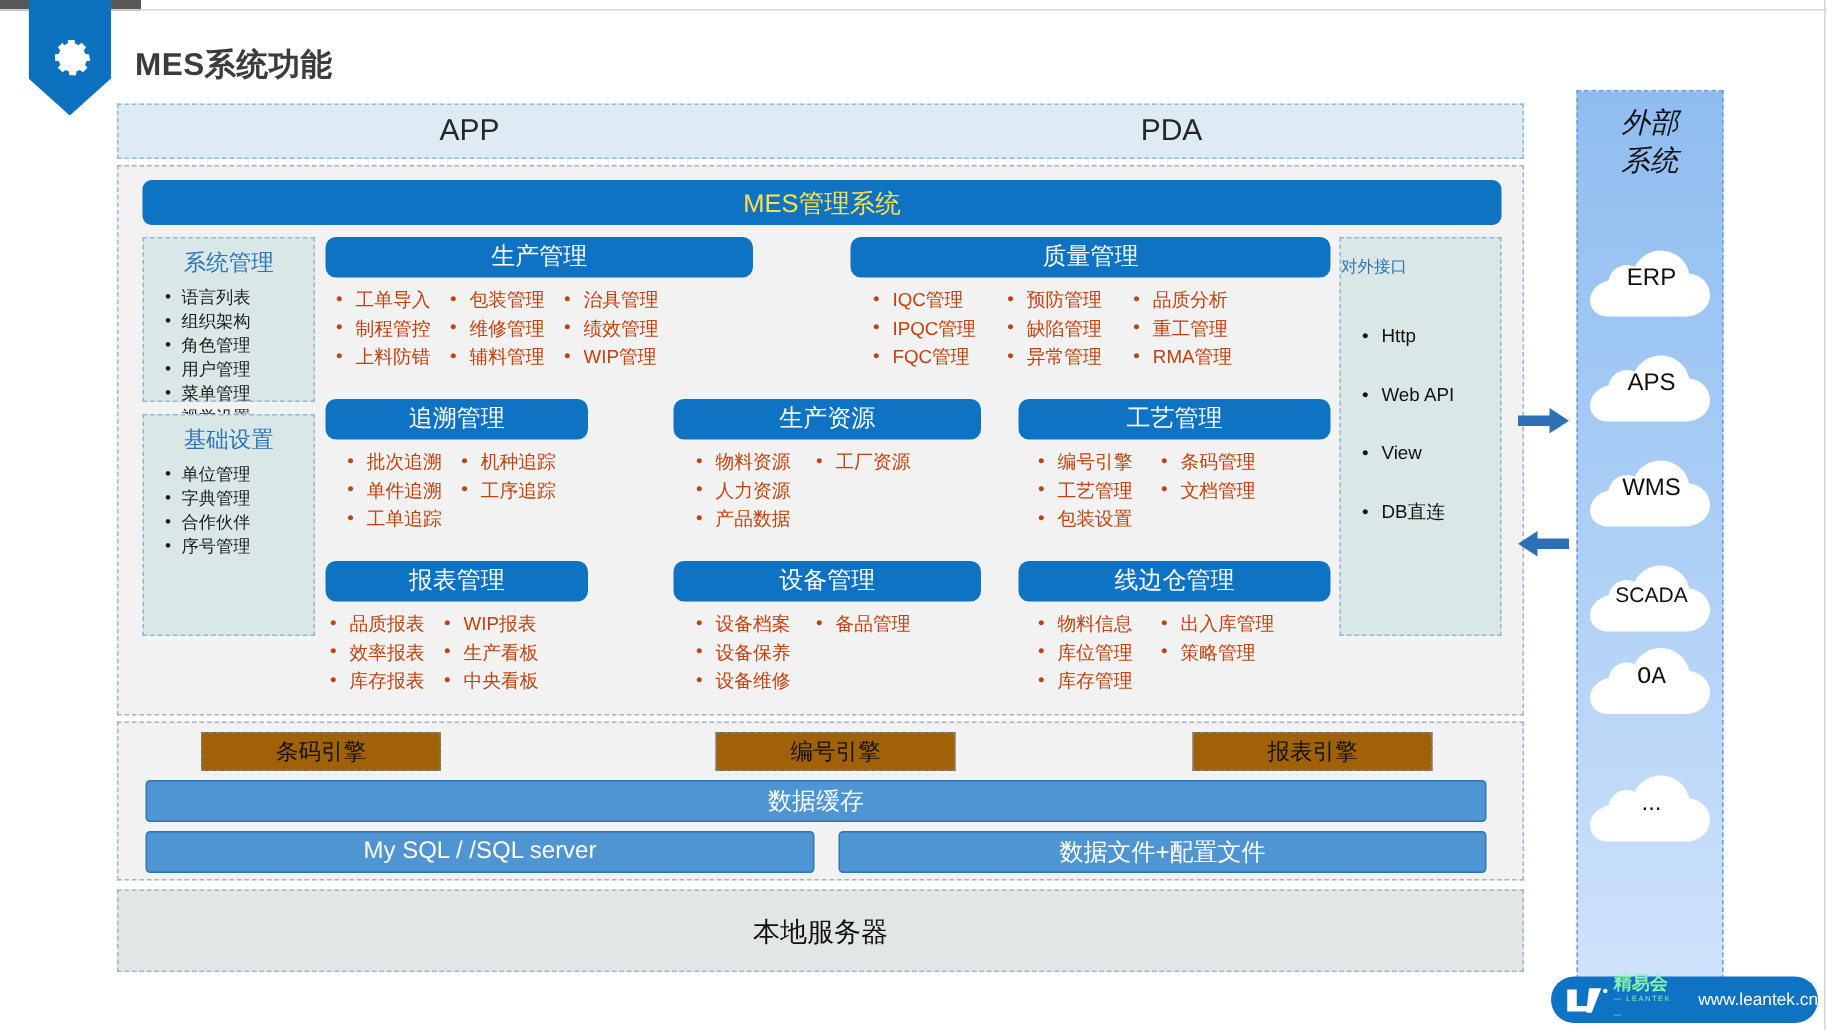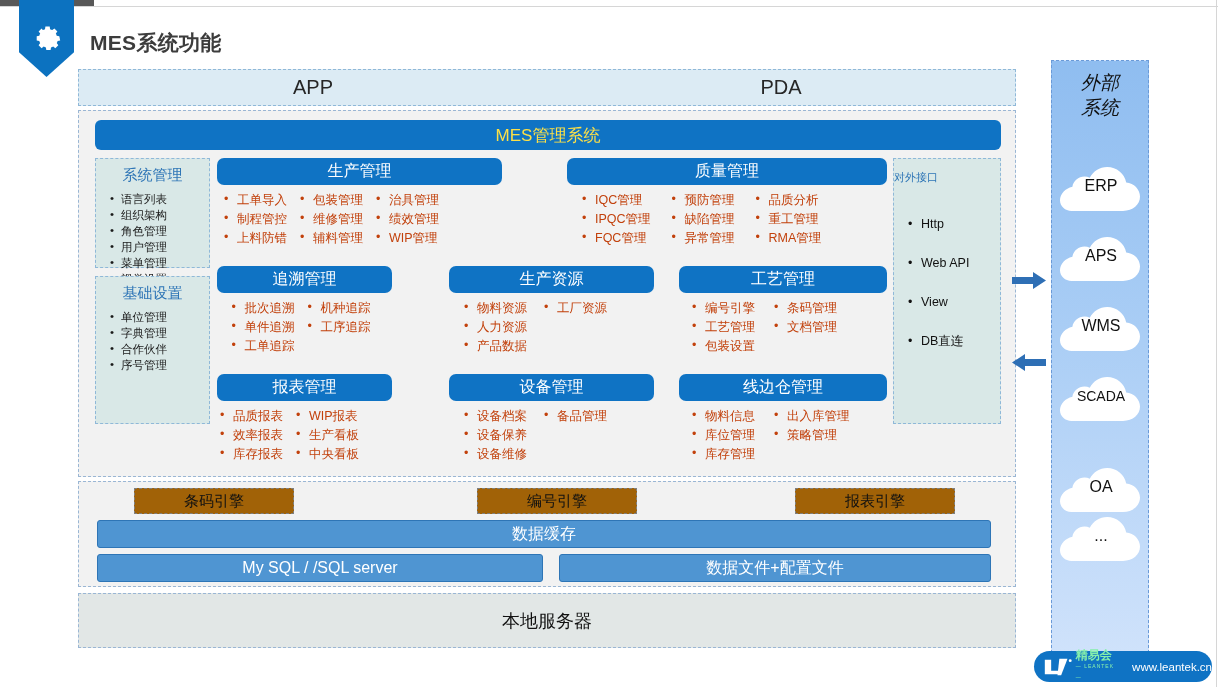--- a/index.html
+++ b/index.html
@@ -422,21 +422,21 @@
     <div class="cloud-label">WMS</div>
   </div>
 
   <div class="cloud" style="top:309px;">
     <svg viewBox="0 0 84 52" style="position:absolute;left:0;top:0;">
       <path fill="#ffffff" d="M23 51h41c10 0 17-6.4 17-14.4 0-7.4-6-13.5-13.8-14.2C65.6 13.8 57.7 7 48.2 7c-7.6 0-14.2 4.4-17.4 10.8-1.6-.8-3.4-1.2-5.3-1.2-6.1 0-11.2 4.4-12.1 10.2C6.2 28.5 1 34 1 40.3 1 46.3 6.1 51 12.6 51z"></path>
     </svg>
     <div class="cloud-label" style="font-size:14px;">SCADA</div>
   </div>
 
-  <div class="cloud" style="top:400px;">
+  <div class="cloud" style="top:364px;font-family:Liberation Mono, monospace;">
     <svg viewBox="0 0 84 52" style="position:absolute;left:0;top:0;">
       <path fill="#ffffff" d="M23 51h41c10 0 17-6.4 17-14.4 0-7.4-6-13.5-13.8-14.2C65.6 13.8 57.7 7 48.2 7c-7.6 0-14.2 4.4-17.4 10.8-1.6-.8-3.4-1.2-5.3-1.2-6.1 0-11.2 4.4-12.1 10.2C6.2 28.5 1 34 1 40.3 1 46.3 6.1 51 12.6 51z"></path>
     </svg>
     <div class="cloud-label">OA</div>
   </div>
 
   <div class="cloud" style="top:449px;">
     <svg viewBox="0 0 84 52" style="position:absolute;left:0;top:0;">
       <path fill="#ffffff" d="M23 51h41c10 0 17-6.4 17-14.4 0-7.4-6-13.5-13.8-14.2C65.6 13.8 57.7 7 48.2 7c-7.6 0-14.2 4.4-17.4 10.8-1.6-.8-3.4-1.2-5.3-1.2-6.1 0-11.2 4.4-12.1 10.2C6.2 28.5 1 34 1 40.3 1 46.3 6.1 51 12.6 51z"></path>
     </svg>

